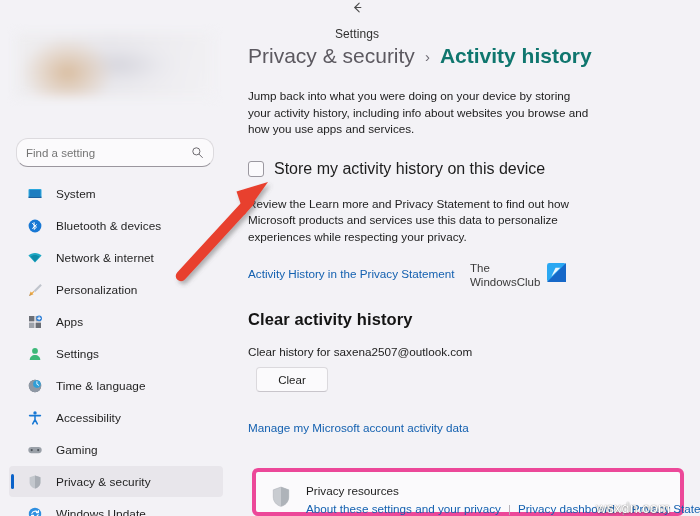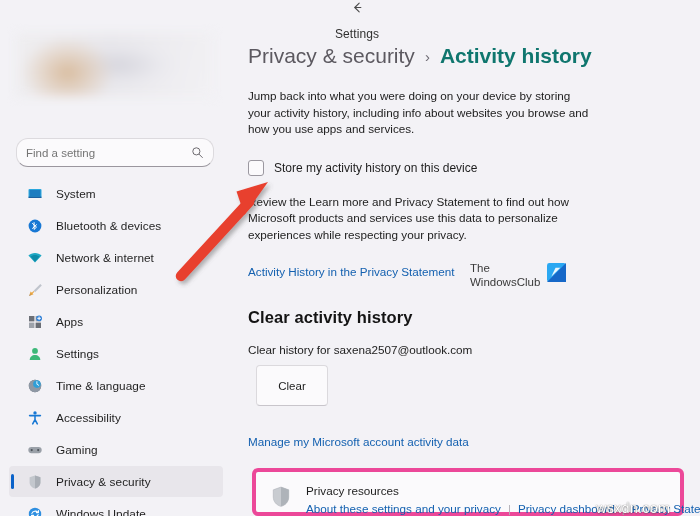--- a/index.html
+++ b/index.html
@@ -186,21 +186,21 @@
   }
   .checkbox {
     width: 16px; height: 16px;
     box-sizing: border-box;
     border: 1px solid #9b98a0;
     border-radius: 3px;
     background: #fbfafc;
     flex: 0 0 auto;
   }
   .checkbox-label {
-    font-size: 12px;
+    font-size: 16px;
     color: #1d1d1d;
   }
 
   .link {
     color: #1461b0;
     font-size: 11.7px;
     text-decoration: none;
     cursor: pointer;
   }
 
@@ -214,21 +214,21 @@
     letter-spacing: .1px;
   }
   .sub-text {
     font-size: 11.7px;
     color: #1d1d1d;
     margin-top: 16px;
   }
   .clear-btn {
     margin-top: 9px;
     margin-left: 8px;
-    width: 72px; height: 41px;
+    width: 72px; height: 25px;
     box-sizing: border-box;
     background: #fbfafc;
     border: 1px solid #dbd9dd;
     border-bottom-color: #c8c5cb;
     border-radius: 4px;
     font-family: inherit;
     font-size: 11.5px;
     color: #1d1d1d;
     cursor: pointer;
     display: flex;

